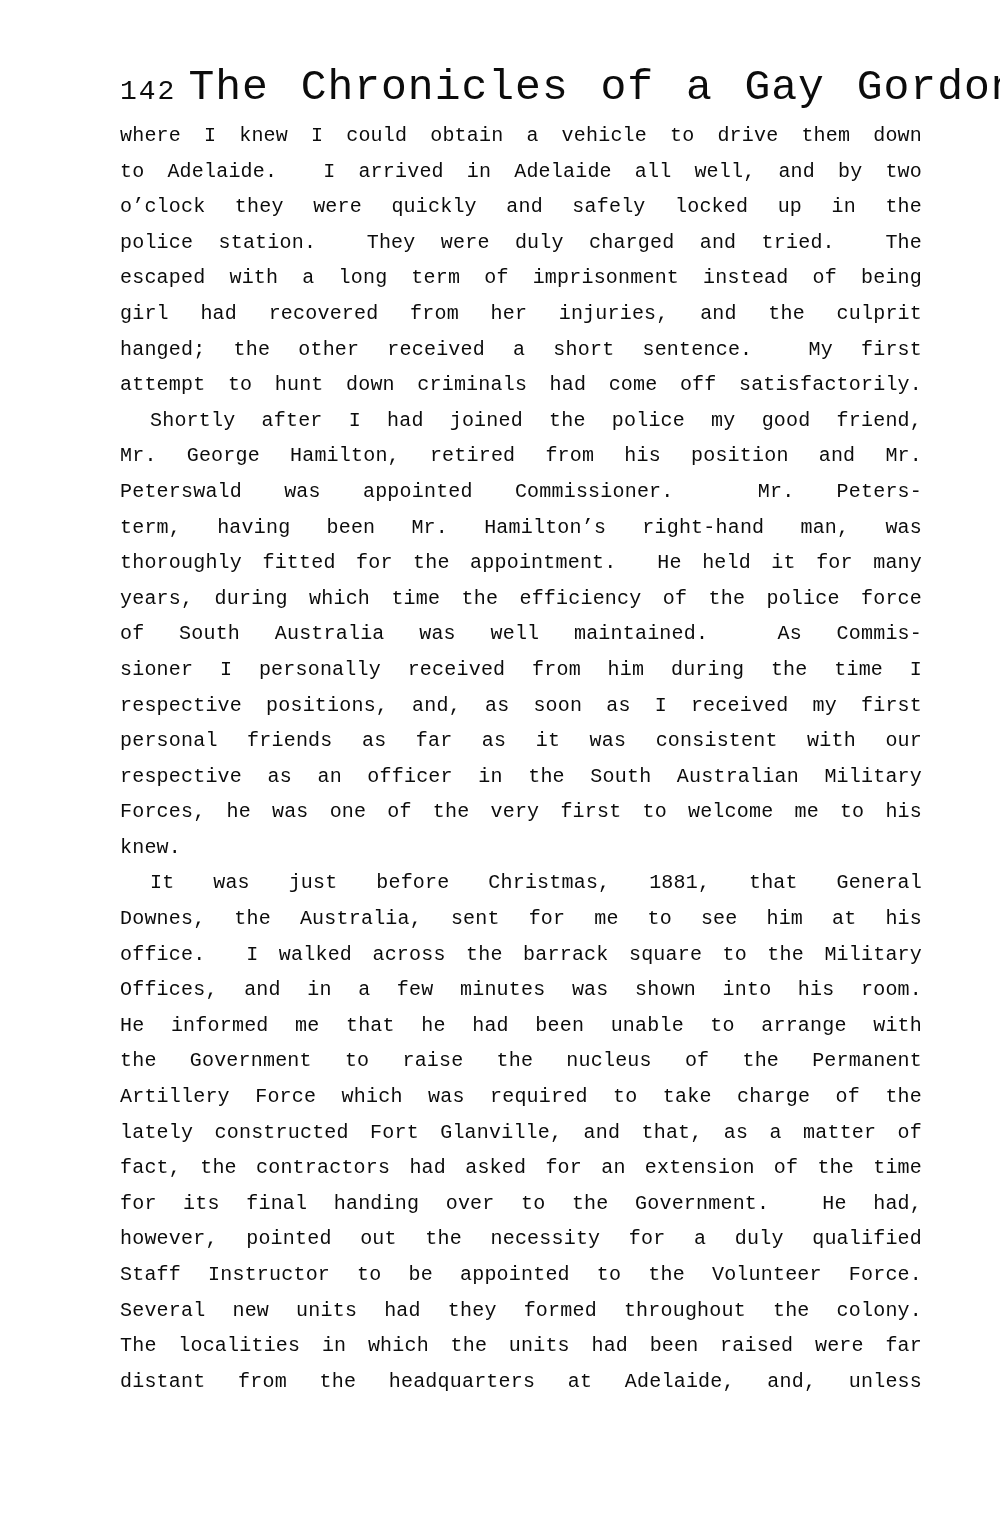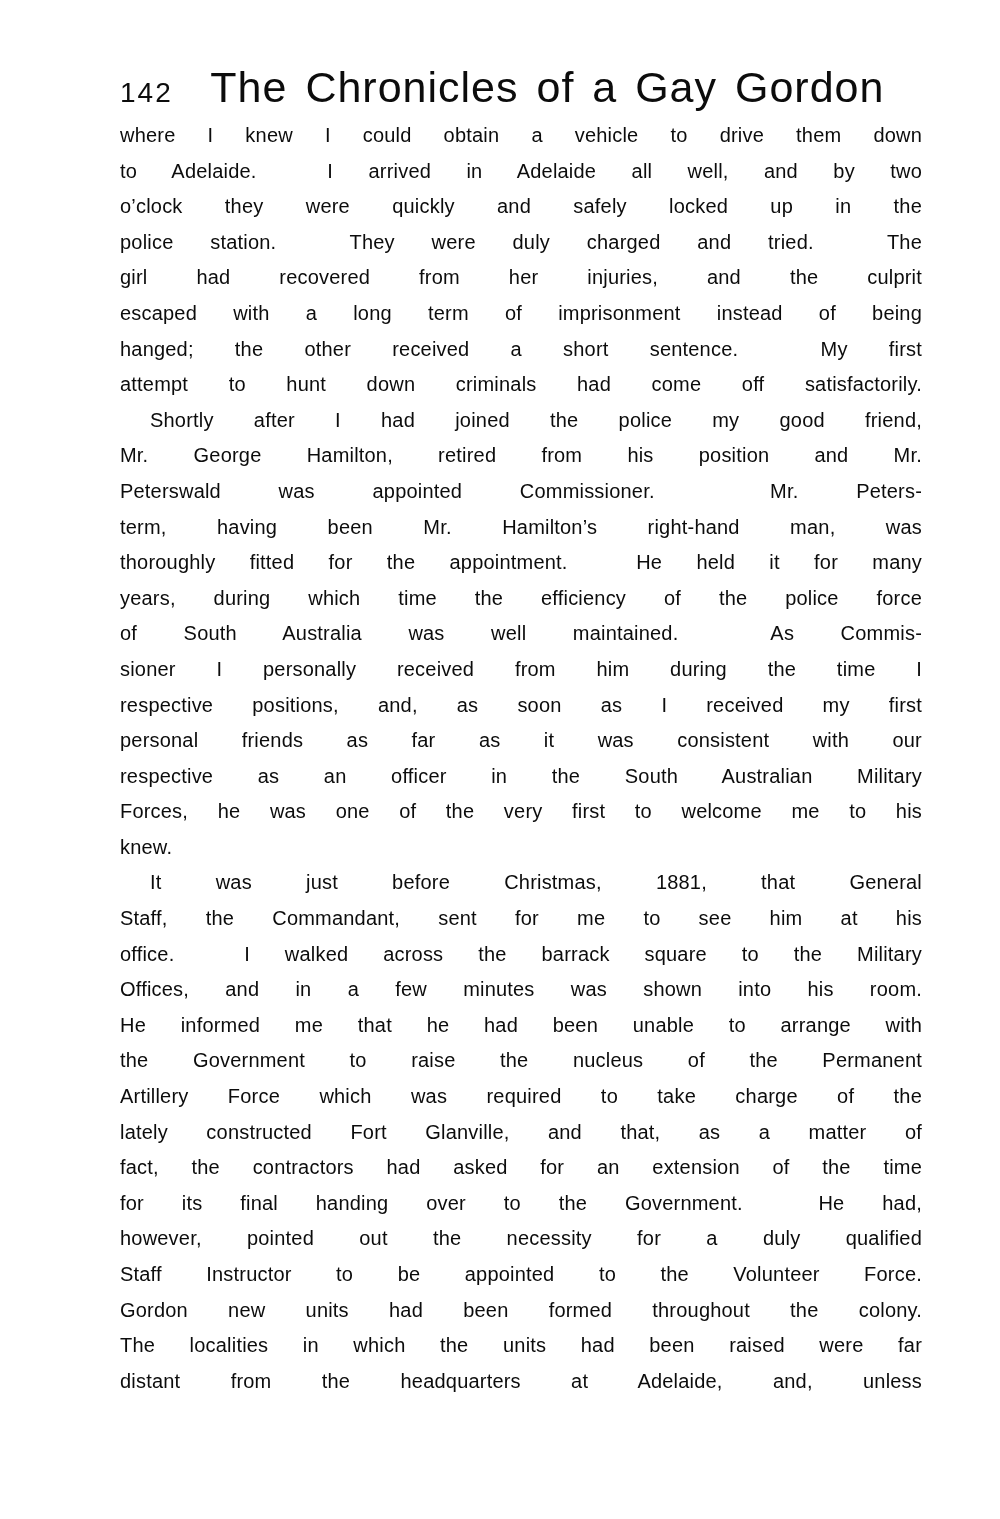--- a/index.html
+++ b/index.html
@@ -6,21 +6,21 @@
     margin: 0;
     padding: 0;
     background: #ffffff;
   }
   .page {
     position: relative;
     width: 1000px;
     height: 1519px;
     background: #ffffff;
     color: #0c0c0c;
-    font-family: Liberation Sans, sans-serif;
+    font-family: Liberation Mono, monospace;
     overflow: hidden;
   }
   .page-header {
     position: absolute;
     top: 54px;
     left: 120px;
     width: 802px;
     display: flex;
     align-items: baseline;
   }
@@ -75,22 +75,22 @@
     <h1 class="page-title">The Chronicles of a Gay Gordon</h1>
   </header>
 
   <main class="page-body">
 
     <section class="paragraph">
       <div class="line">where I knew I could obtain a vehicle to drive them down</div>
       <div class="line">to Adelaide.&nbsp; I arrived in Adelaide all well, and by two</div>
       <div class="line">o’clock they were quickly and safely locked up in the</div>
       <div class="line">police station.&nbsp; They were duly charged and tried.&nbsp; The</div>
+      <div class="line">escaped with a long term of imprisonment instead of being</div>
       <div class="line">girl had recovered from her injuries, and the culprit</div>
-      <div class="line">escaped with a long term of imprisonment instead of being</div>
       <div class="line">hanged; the other received a short sentence.&nbsp; My first</div>
       <div class="line">attempt to hunt down criminals had come off satisfactorily.</div>
     </section>
 
     <section class="paragraph">
       <div class="line indent">Shortly after I had joined the police my good friend,</div>
       <div class="line">Mr. George Hamilton, retired from his position and Mr.</div>
       <div class="line">Peterswald was appointed Commissioner.&nbsp; Mr. Peters-</div>
       <div class="line">term, having been Mr. Hamilton’s right-hand man, was</div>
       <div class="line">thoroughly fitted for the appointment.&nbsp; He held it for many</div>
@@ -99,30 +99,30 @@
       <div class="line">sioner I personally received from him during the time I</div>
       <div class="line">respective positions, and, as soon as I received my first</div>
       <div class="line">personal friends as far as it was consistent with our</div>
       <div class="line">respective as an officer in the South Australian Military</div>
       <div class="line">Forces, he was one of the very first to welcome me to his</div>
       <div class="line para-end">knew.</div>
     </section>
 
     <section class="paragraph">
       <div class="line indent">It was just before Christmas, 1881, that General</div>
-      <div class="line">Staff, the Commandant, sent for me to see him at his</div>
+      <div class="line">Downes, the Australia, sent for me to see him at his</div>
       <div class="line">office.&nbsp; I walked across the barrack square to the Military</div>
       <div class="line">Offices, and in a few minutes was shown into his room.</div>
       <div class="line">He informed me that he had been unable to arrange with</div>
       <div class="line">the Government to raise the nucleus of the Permanent</div>
       <div class="line">Artillery Force which was required to take charge of the</div>
       <div class="line">lately constructed Fort Glanville, and that, as a matter of</div>
       <div class="line">fact, the contractors had asked for an extension of the time</div>
       <div class="line">for its final handing over to the Government.&nbsp; He had,</div>
       <div class="line">however, pointed out the necessity for a duly qualified</div>
       <div class="line">Staff Instructor to be appointed to the Volunteer Force.</div>
-      <div class="line">Gordon new units had been formed throughout the colony.</div>
+      <div class="line">Several new units had they formed throughout the colony.</div>
       <div class="line">The localities in which the units had been raised were far</div>
       <div class="line">distant from the headquarters at Adelaide, and, unless</div>
     </section>
 
   </main>
 </div>
 
 </body></html>

